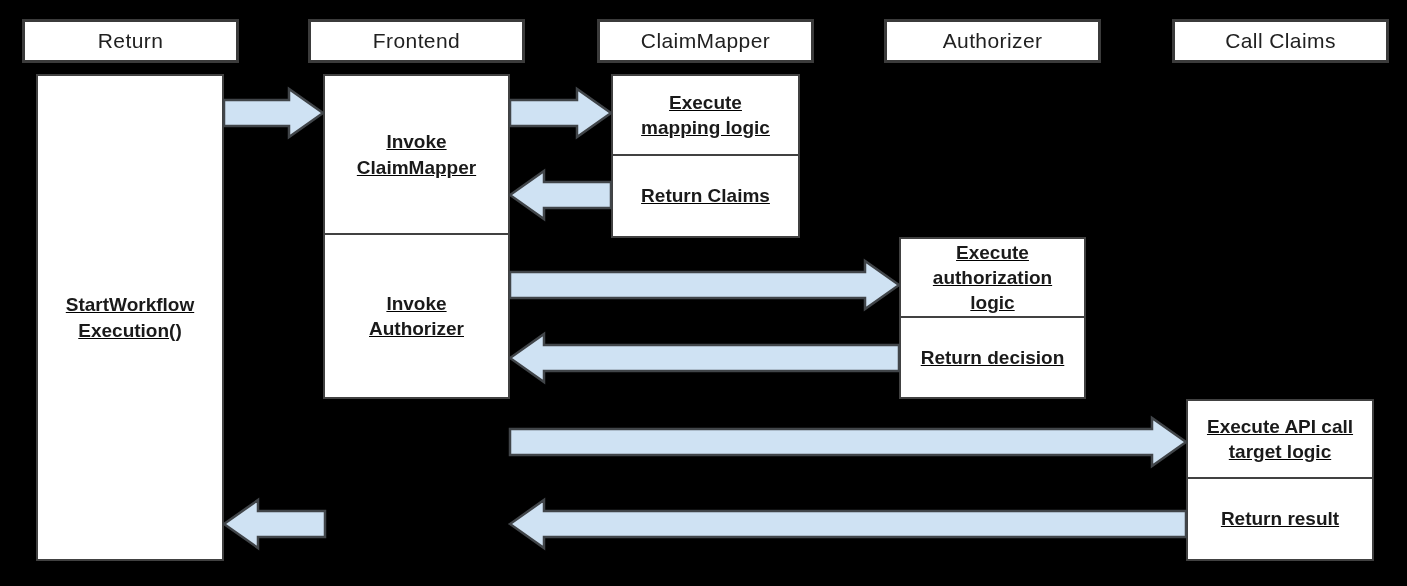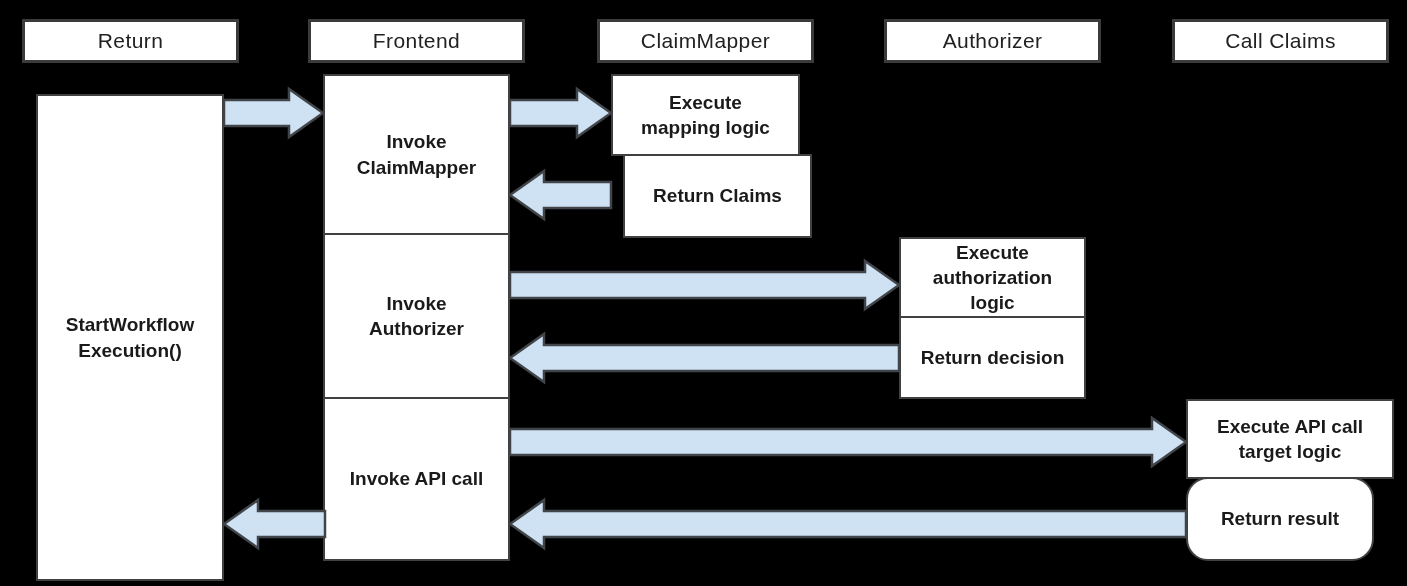--- a/index.html
+++ b/index.html
@@ -31,20 +31,21 @@
     font-size:21px;font-weight:400;letter-spacing:0.4px;
     color:#212121;
   }
   .activity-box{
     position:absolute;
     background:var(--box-fill);
     border:2px solid var(--box-border);
     box-sizing:border-box;
     display:flex;align-items:center;justify-content:center;
     text-align:center;
+    text-decoration:underline;
   }
   .activity-label{
     white-space:pre-line;
     font-size:19px;
     font-weight:700;
     line-height:1.32;
     color:var(--text);
     padding:0 6px;
   }
   .arrow{position:absolute;overflow:visible;display:block;}
@@ -59,59 +60,56 @@
 <body>
 
 <div class="canvas">
 
   <div class="header-box" style="left:22px;top:19px;">Return</div>
   <div class="header-box" style="left:308px;top:19px;">Frontend</div>
   <div class="header-box" style="left:597px;top:19px;">ClaimMapper</div>
   <div class="header-box" style="left:884px;top:19px;">Authorizer</div>
   <div class="header-box" style="left:1172px;top:19px;">Call Claims</div>
 
-  <div class="activity-box" style="left:36px;top:74px;width:188px;height:487px;margin-top:20px;">
+  <div class="activity-box" style="left:36px;top:74px;width:188px;height:487px;">
     <span class="activity-label">StartWorkflow
 Execution()</span>
   </div>
 
   <div class="activity-box" style="left:323px;top:74px;width:187px;height:161px;">
     <span class="activity-label">Invoke
 ClaimMapper</span>
   </div>
   <div class="activity-box" style="left:323px;top:233px;width:187px;height:166px;">
     <span class="activity-label">Invoke
 Authorizer</span>
   </div>
-  <div class="activity-box" style="left:323px;top:397px;width:187px;height:164px;">
-    <span class="activity-label">Invoke API call</span>
-  </div>
 
   <div class="activity-box" style="left:611px;top:74px;width:189px;height:82px;">
     <span class="activity-label">Execute
 mapping logic</span>
   </div>
-  <div class="activity-box" style="left:611px;top:154px;width:189px;height:84px;margin-left:12px;">
+  <div class="activity-box" style="left:611px;top:154px;width:189px;height:84px;">
     <span class="activity-label">Return Claims</span>
   </div>
 
   <div class="activity-box" style="left:899px;top:237px;width:187px;height:81px;">
     <span class="activity-label">Execute
 authorization
 logic</span>
   </div>
   <div class="activity-box" style="left:899px;top:316px;width:187px;height:83px;text-align:right;">
     <span class="activity-label">Return decision</span>
   </div>
 
-  <div class="activity-box" style="left:1186px;top:399px;width:208px;height:80px;">
+  <div class="activity-box" style="left:1186px;top:399px;width:188px;height:80px;">
     <span class="activity-label">Execute API call
 target logic</span>
   </div>
-  <div class="activity-box" style="left:1186px;top:477px;width:188px;height:84px;border-radius:22px;">
+  <div class="activity-box" style="left:1186px;top:477px;width:188px;height:84px;">
     <span class="activity-label">Return result</span>
   </div>
 
   <svg class="arrow" style="left:224px;top:89px;" width="99" height="48">
     <polygon points="0,11 65,11 65,0 99,24 65,48 65,37 0,37"></polygon>
   </svg>
 
   <svg class="arrow" style="left:510px;top:89px;" width="101" height="48">
     <polygon points="0,11 67,11 67,0 101,24 67,48 67,37 0,37"></polygon>
   </svg>

